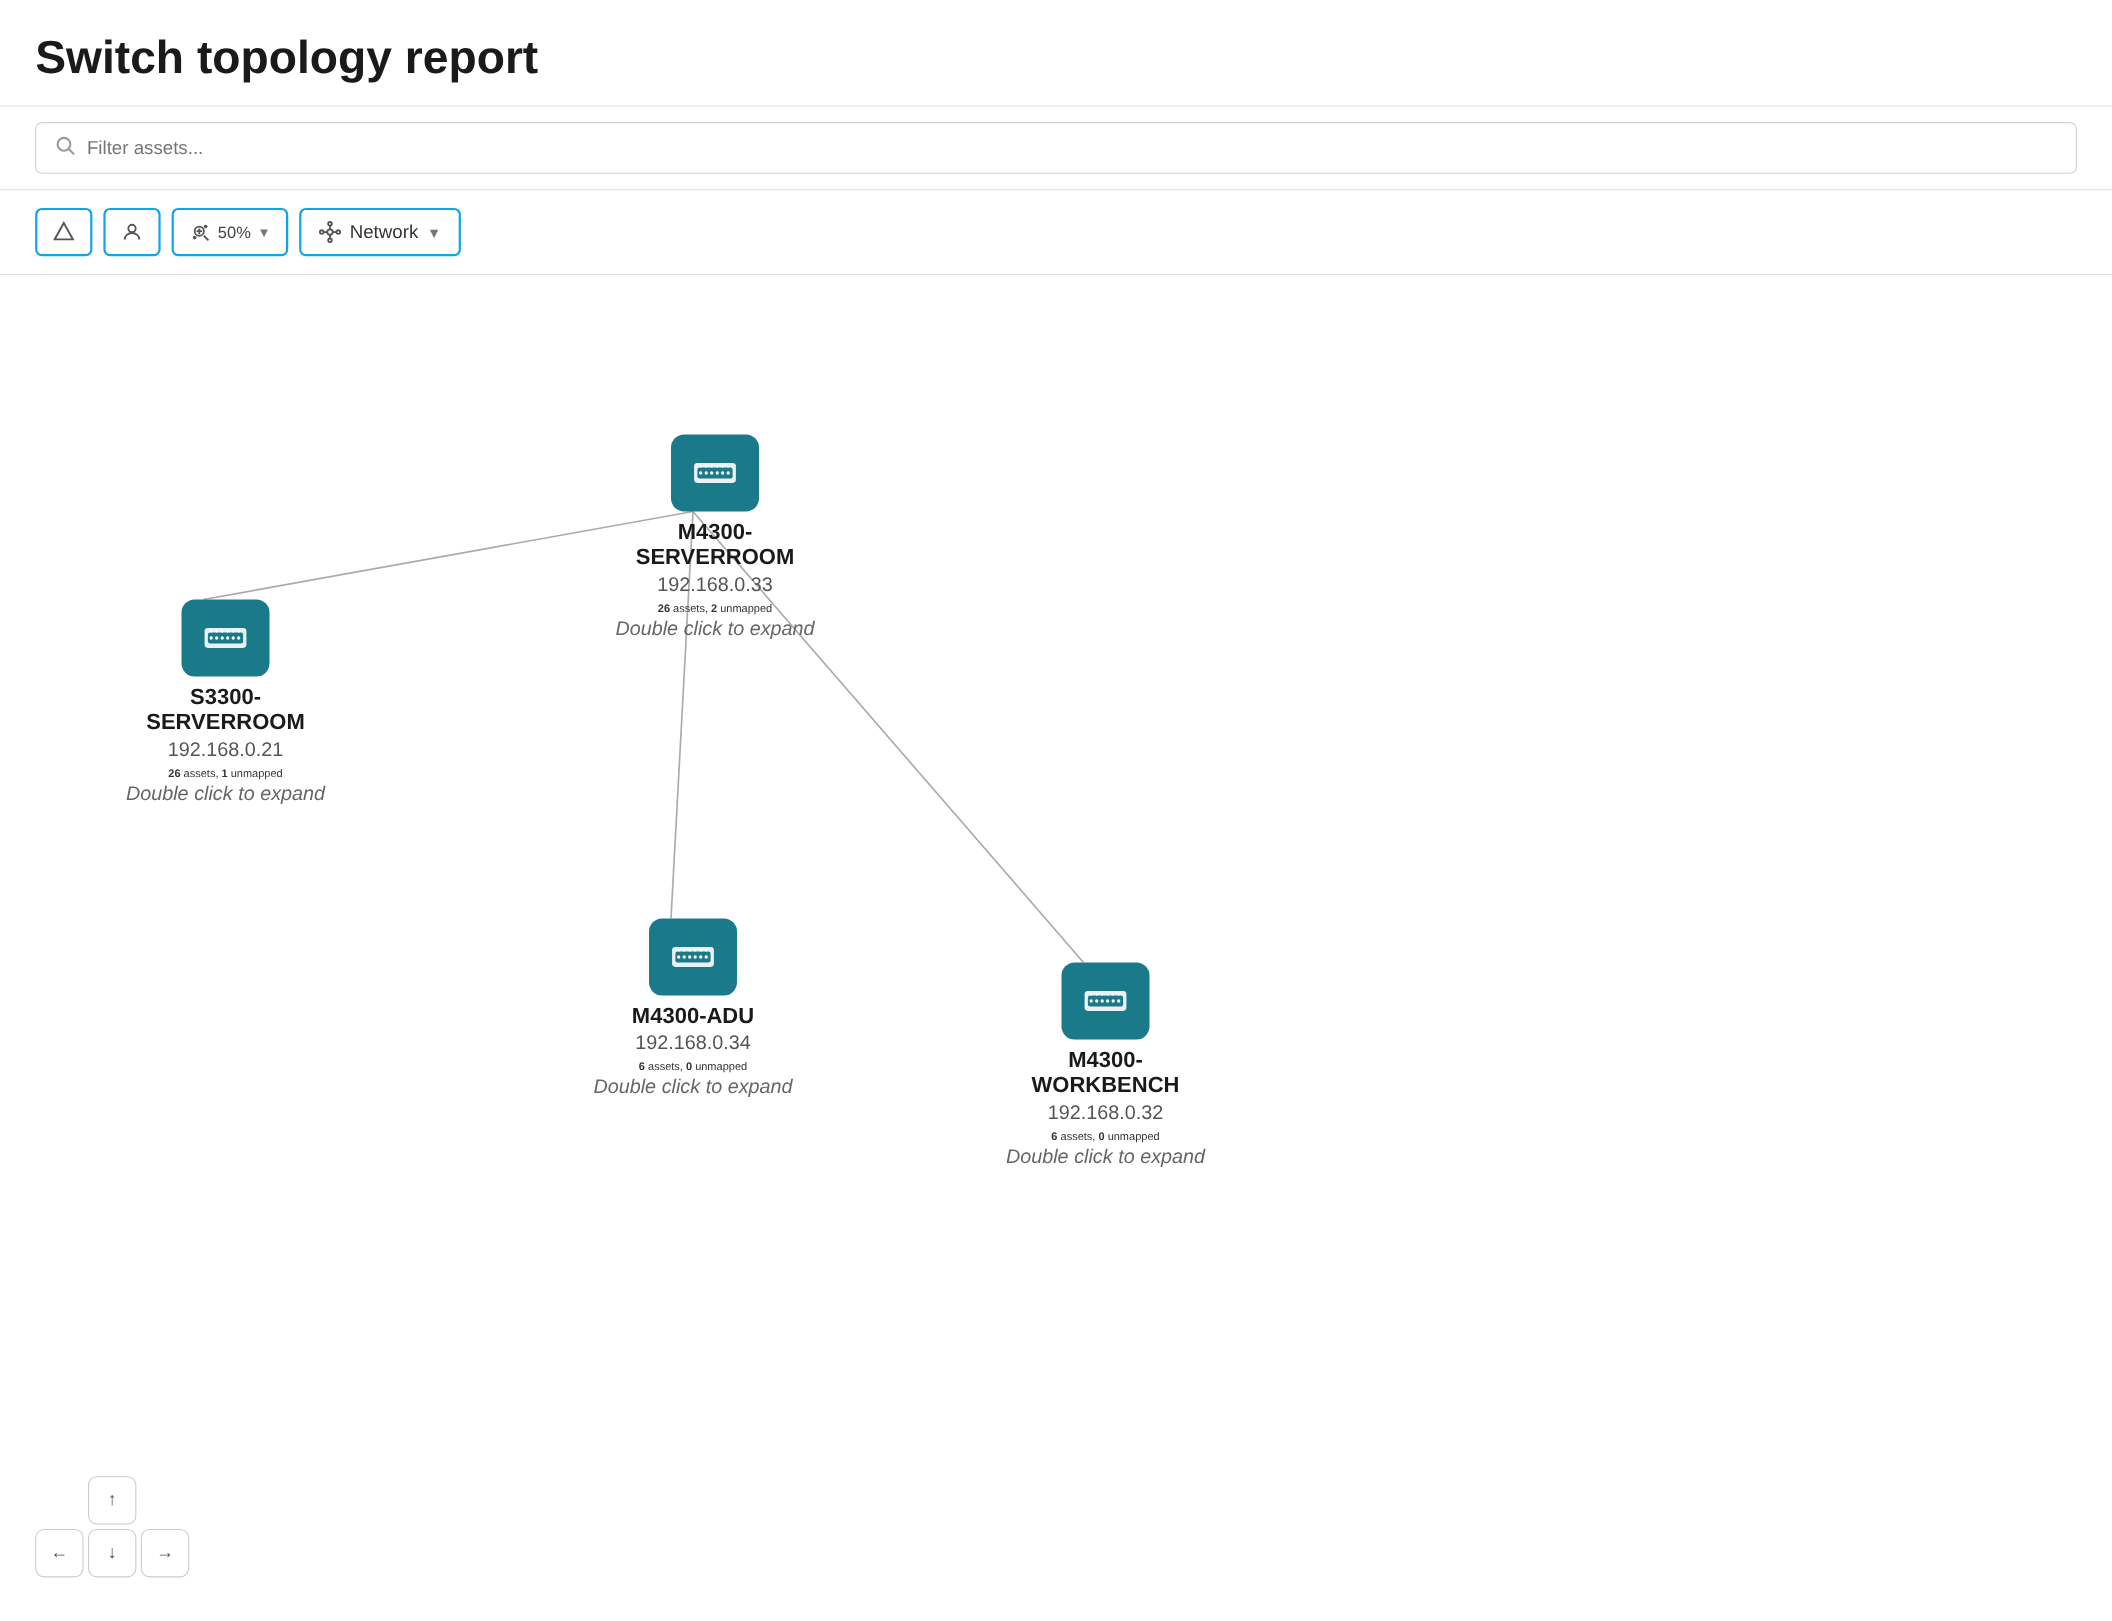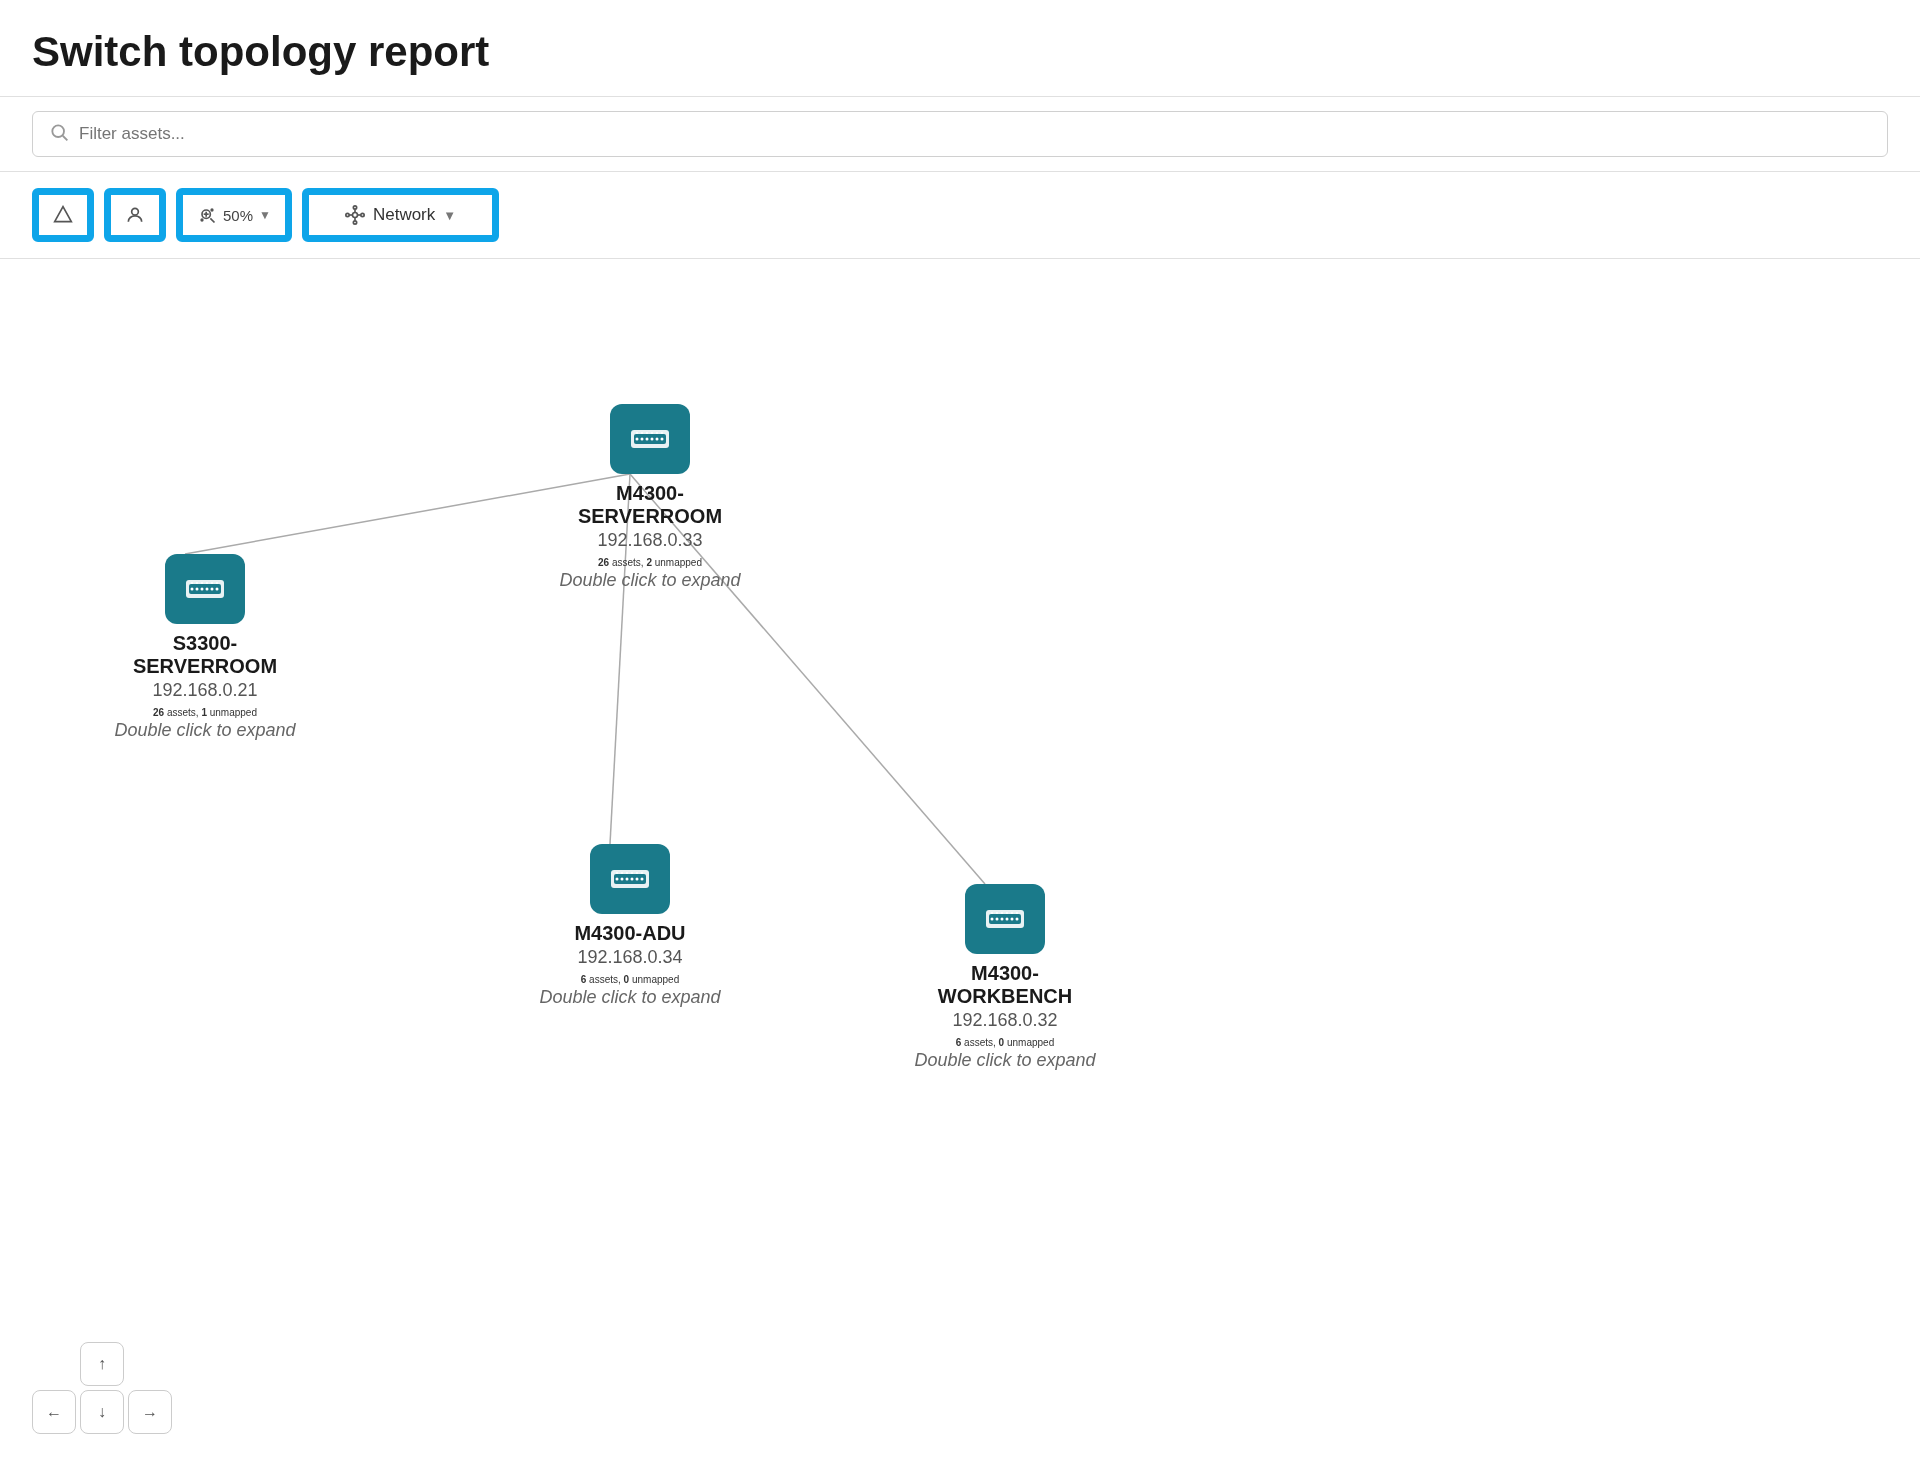--- a/index.html
+++ b/index.html
@@ -55,21 +55,21 @@
       background: transparent;
     }
     .toolbar {
       padding: 16px 32px;
       border-bottom: 1px solid #e0e0e0;
       display: flex;
       align-items: center;
       gap: 10px;
     }
     .toolbar-btn {
-      border: 7px solid #0ea5e9;
+      border: 2px solid #0ea5e9;
       background: #fff;
       border-radius: 6px;
       padding: 10px 14px;
       cursor: pointer;
       display: flex;
       align-items: center;
       justify-content: center;
       font-size: 15px;
       color: #444;
     }
@@ -80,21 +80,21 @@
     .zoom-btn {
       display: flex;
       align-items: center;
       gap: 6px;
       padding: 10px 14px;
     }
     .network-btn {
       display: flex;
       align-items: center;
       gap: 8px;
-      padding: 10px 36px;
+      padding: 10px 16px;
       font-size: 17px;
       color: #333;
     }
     .canvas-area {
       flex: 1;
       position: relative;
       overflow: hidden;
       background: #fff;
       min-height: 1200px;
     }

